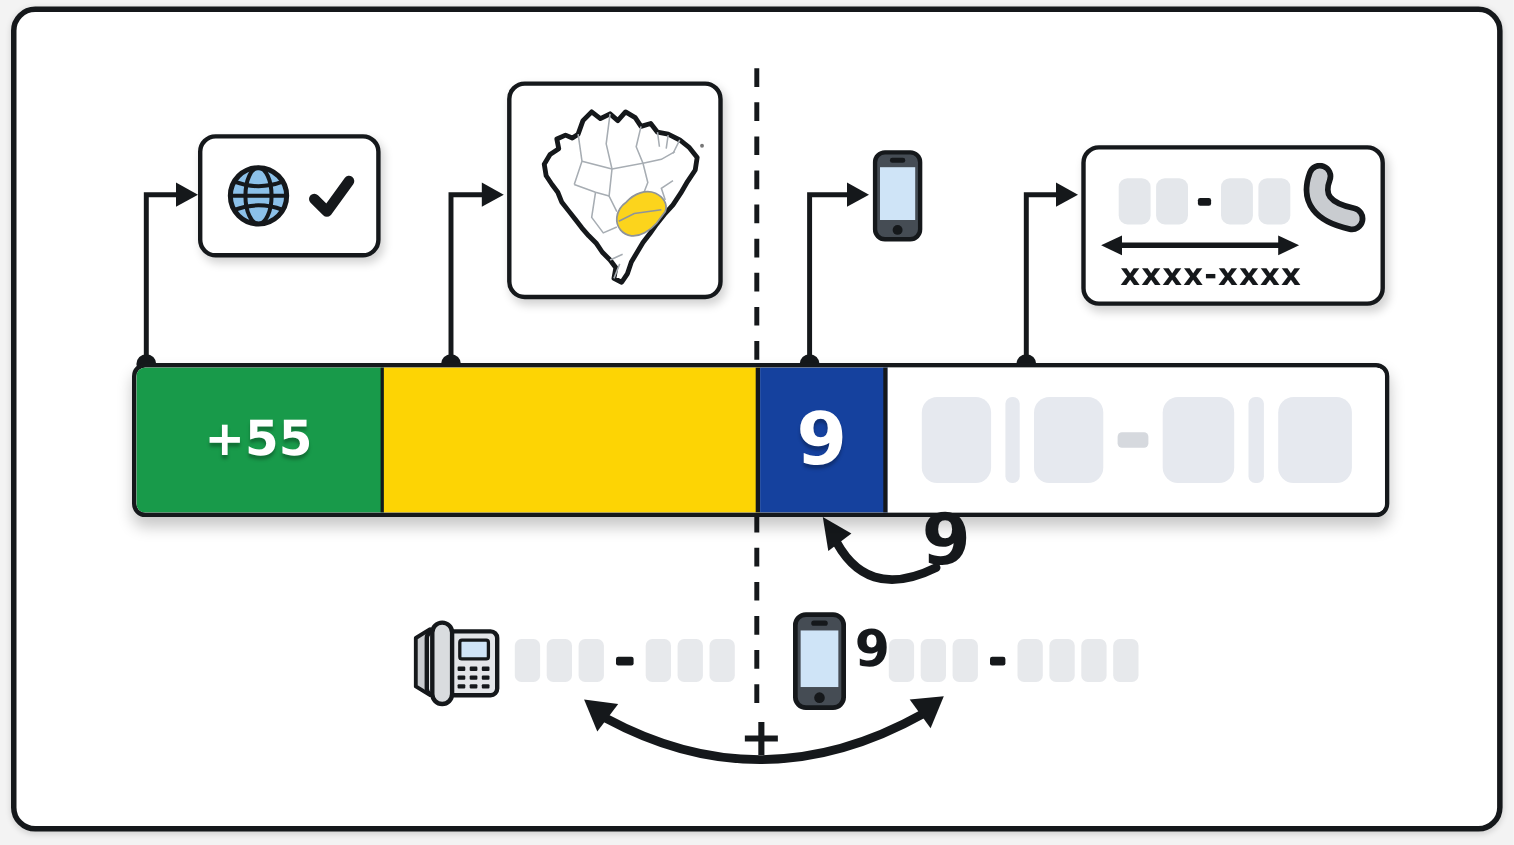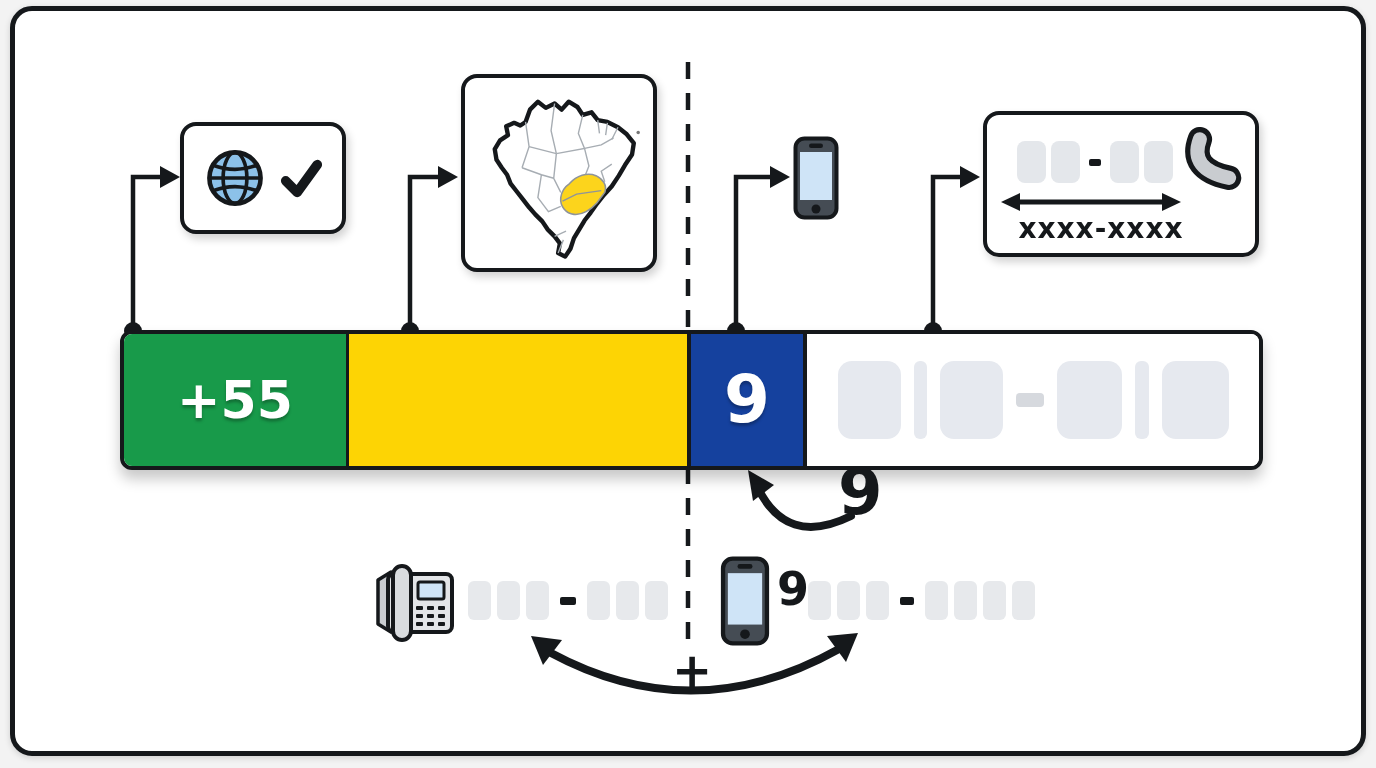--- a/index.html
+++ b/index.html
@@ -6,29 +6,29 @@
     font-family:"DejaVu Sans","Liberation Sans",sans-serif;}
   .abs{position:absolute;}
   .frame{left:10px;top:6px;width:1346px;height:740px;background:#ffffff;border:5px solid #15181b;
     border-radius:22px;box-shadow:0 2px 6px rgba(0,0,0,.15);z-index:0;}
   .overlay{left:0;top:0;width:1376px;height:768px;z-index:1;pointer-events:none;}
   .callout{background:#fff;border:4px solid #15181b;border-radius:16px;z-index:2;
     box-shadow:3px 5px 9px rgba(0,0,0,.18);}
   .globe-box{left:180px;top:122px;width:158px;height:104px;display:flex;align-items:center;
     justify-content:center;gap:12px;}
   .map-box{left:461px;top:74px;width:188px;height:190px;display:flex;align-items:center;justify-content:center;}
-  .right-box{left:983px;top:111px;width:268px;height:138px;}
+  .right-box{left:983px;top:132px;width:268px;height:138px;}
   .bar{left:120px;top:330px;width:1135px;height:132px;border:4px solid #15181b;border-radius:12px;
     display:flex;overflow:hidden;z-index:2;box-shadow:0 9px 14px rgba(0,0,0,.22);background:#fff;}
   .seg{display:flex;align-items:center;justify-content:center;}
   .seg-green{width:222px;background:#189a4a;border-right:3px solid #15181b;}
   .seg-yellow{width:338px;background:#fdd404;border-right:4px solid #15181b;}
   .seg-blue{width:112px;background:#15419e;border-right:4px solid #15181b;}
   .seg-white{flex:1;background:#ffffff;gap:13px;}
-  .bar-txt{color:#fff;font-weight:800;font-size:52px;line-height:1;text-shadow:0 3px 3px rgba(0,0,0,.28);}
+  .bar-txt{color:#fff;font-weight:800;font-size:44px;line-height:1;text-shadow:0 3px 3px rgba(0,0,0,.28);}
   .ph-sq{background:#e6e9ef;border-radius:14px;width:63px;height:78px;}
   .ph-bar{background:#e6e9ef;border-radius:6px;width:13px;height:78px;}
   .ph-dash{background:#d6d9de;border-radius:4px;width:28px;height:14px;}
   .rb-squares{left:30px;top:26px;display:flex;gap:5px;align-items:center;}
   .rb-sq{width:29px;height:42px;border-radius:8px;background:#e4e7eb;}
   .rb-dash{width:12px;height:7px;background:#15181b;border-radius:2px;margin:0 4px;}
   .rb-handset{right:10px;top:12px;}
   .rb-arrow{left:12px;top:76px;}
   .rb-format{left:24px;top:100px;width:180px;text-align:center;font-weight:800;font-size:28px;
     letter-spacing:1px;color:#15181b;line-height:1;}

